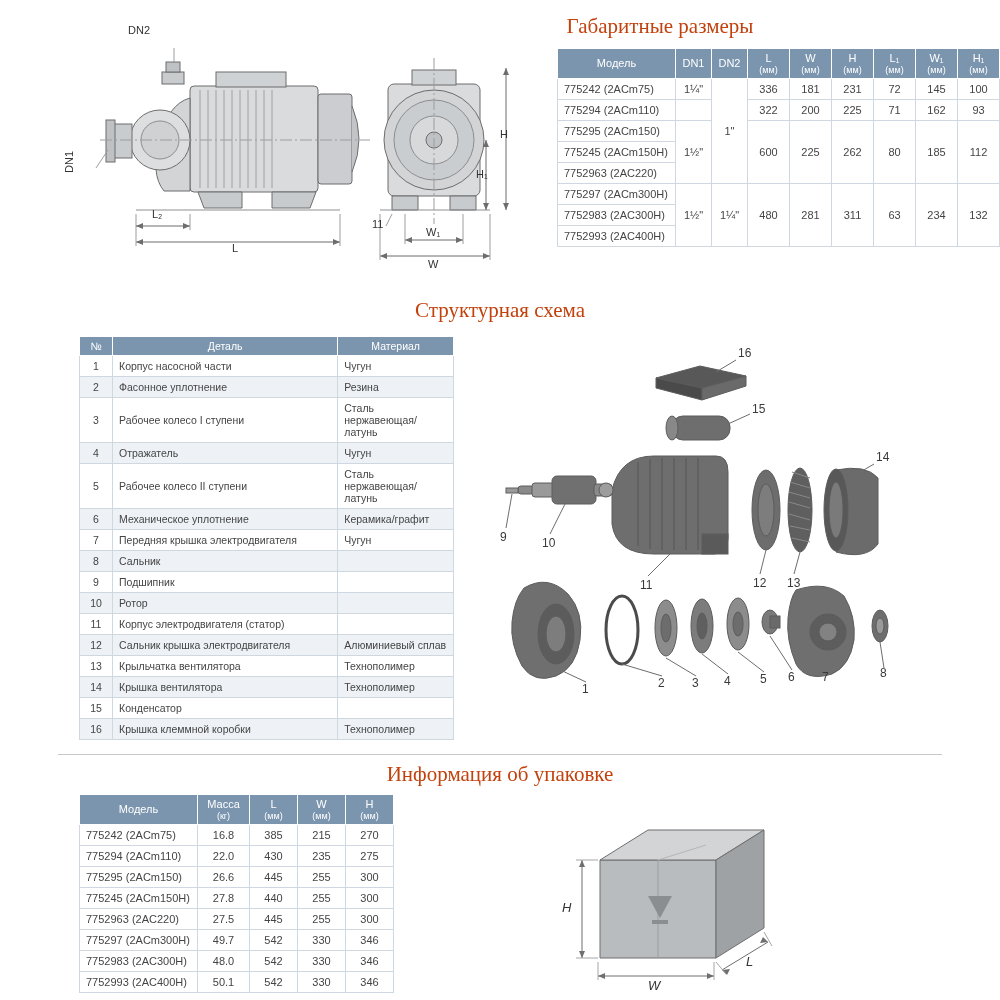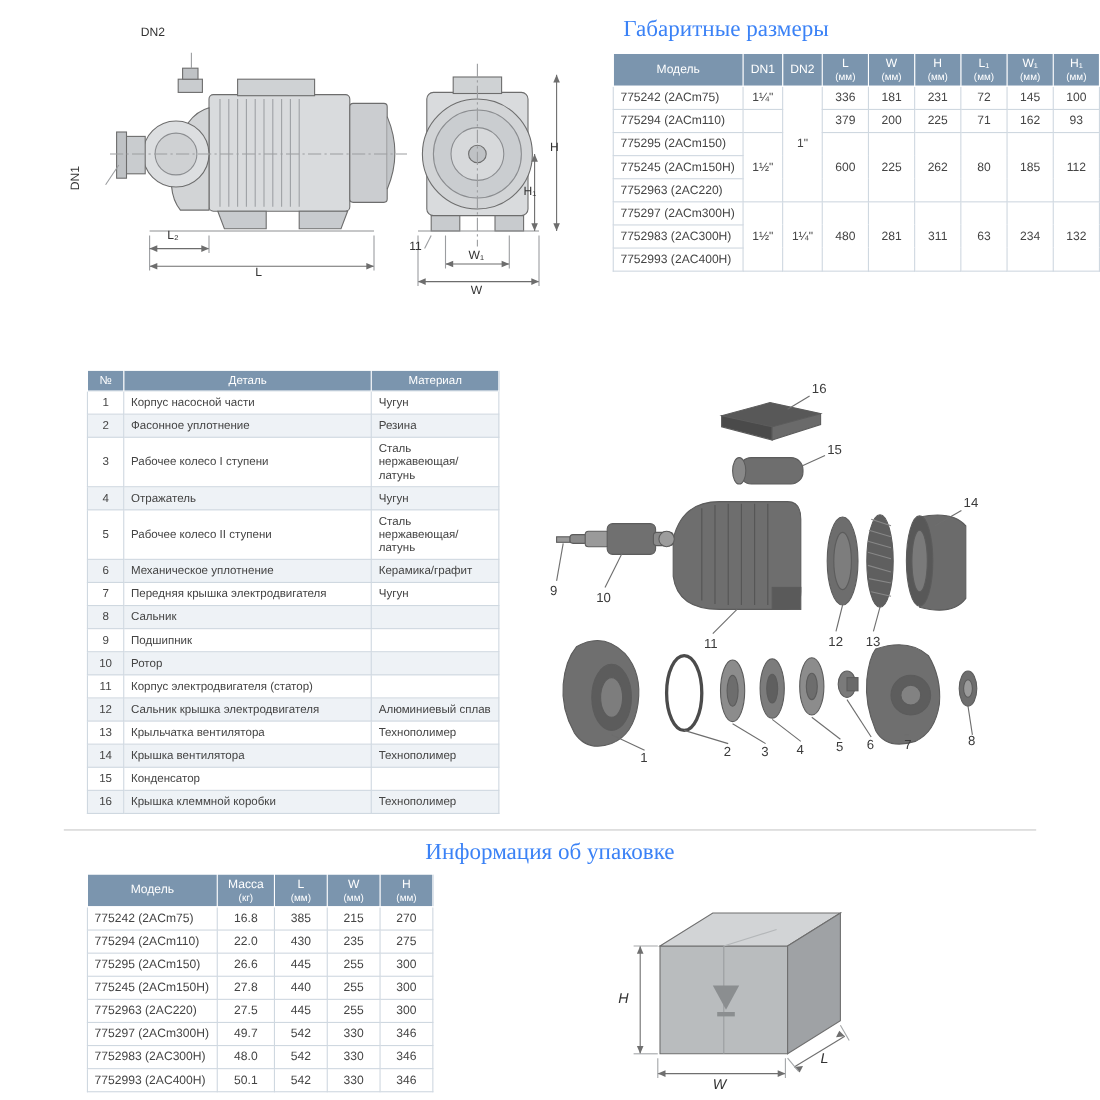--- a/index.html
+++ b/index.html
@@ -11,21 +11,21 @@
     color:#3a3a3a;
     position:relative;
     overflow:hidden;
   }
 
   
   .sec-title {
     text-align:center;
     font-family:"Liberation Serif", serif;
     font-size:21px;
-    color:#3b82f6;
+    color:#c2410c;
     font-weight:normal;
   }
 
   
   table { border-collapse:collapse; }
   .tbl { font-size:11px; color:#444;margin-left:21px; }
   .tbl th {
     background:#7b95ae;
     color:#ffffff;
     font-weight:normal;
@@ -232,21 +232,21 @@
         <td>181</td>
         <td>231</td>
         <td>72</td>
         <td>145</td>
         <td>100</td>
       </tr>
 
       <tr>
         <td class="left">775294 (2ACm110)</td>
         <td></td>
-        <td>379</td>
+        <td>322</td>
         <td>200</td>
         <td>225</td>
         <td>71</td>
         <td>162</td>
         <td>93</td>
       </tr>
 
       <tr>
         <td class="left">775295 (2ACm150)</td>
         <td rowspan="3">1½"</td>
@@ -284,20 +284,21 @@
 
       <tr>
         <td class="left">7752993 (2AC400H)</td>
       </tr>
     </tbody>
   </table>
 </div>
 
 <div id="sec-struct">
 
+  <div id="struct-title" class="sec-title">Структурная схема</div>
 
   <table id="parts-table" class="tbl">
     <thead>
       <tr>
         <th style="width:32px">№</th>
         <th style="width:218px">Деталь</th>
         <th style="width:112px">Материал</th>
       </tr>
     </thead>
     <tbody>

